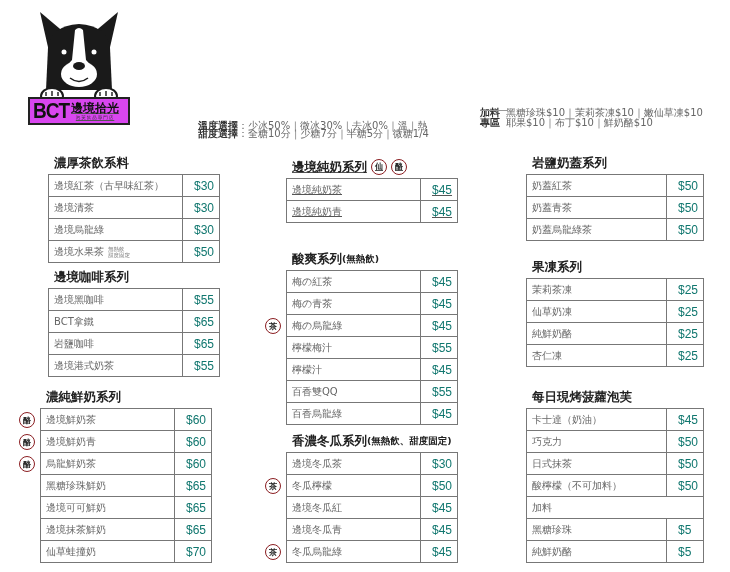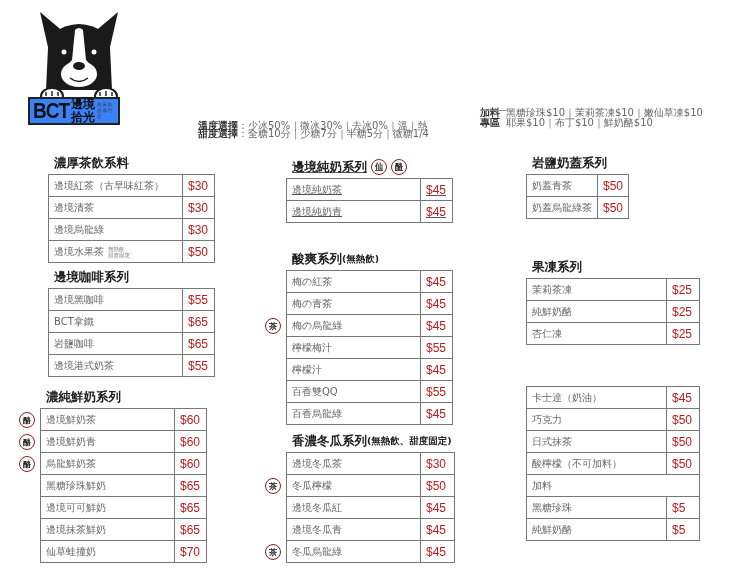--- a/index.html
+++ b/index.html
@@ -1,43 +1,43 @@
 <!DOCTYPE html>
 <html><head>
 <meta charset="utf-8">
 <style>
   * { box-sizing: border-box; margin: 0; padding: 0; }
   html, body { width: 730px; height: 572px; background: #ffffff; overflow: hidden; }
   body { position: relative; font-family: "DejaVu Sans", sans-serif; color: #555; }
 
   .logo { position: absolute; left: 28px; top: 8px; width: 102px; height: 116px; }
   .logo svg { position: absolute; left: 0; top: 0; }
-  .logo-box { position: absolute; left: 0; top: 89px; width: 92px; height: 28px; border: 2px solid #222; background: #3b82f6; display: flex; align-items: center; padding-left: 3px; }
+  .logo-box { position: absolute; left: 0; top: 89px; width: 102px; height: 28px; border: 2px solid #222; background: #d946ef; display: flex; align-items: center; padding-left: 3px; }
   .logo-bct { font-family: "Liberation Sans", sans-serif; font-weight: bold; font-size: 19px; color: #111; letter-spacing: -1px; transform: scaleY(1.2); margin-right: 2px; }
-  .logo-right { display: flex; flex-direction: row; align-items: center; }
+  .logo-right { display: flex; flex-direction: column; align-items: center; text-decoration: underline; }
   .logo-name { font-weight: bold; font-size: 12px; color: #111; line-height: 13px; letter-spacing: 0px; }
   .logo-sub { font-size: 4.5px; color: #333; line-height: 6px; letter-spacing: 1px; }
 
   .opts { position: absolute; left: 198px; font-size: 10px; color: #666; white-space: nowrap; }
   .opts .lbl { color: #333; font-weight: bold; }
   .opt-sweet { top: 97px; margin-top: 30px; }
   .opt-temp { top: 119px; }
 
   .addon { position: absolute; left: 480px; font-size: 10px; color: #666; white-space: nowrap; }
   .addon .lbl { color: #333; font-weight: bold; margin-right: 6px; }
   .addon-1 { top: 106px; }
   .addon-2 { top: 116px; }
   .addon-rule { position: absolute; left: 480px; top: 110px; width: 28px; height: 1px; background: #999; }
 
   .section { position: absolute; }
   .sec-title { font-size: 12.5px; font-weight: bold; color: #222; height: 22px; line-height: 18px; padding-left: 6px; white-space: nowrap; display: flex; align-items: center; }
   .sec-title .small { font-size: 9.5px; font-weight: bold; color: #222; }
   table { border-collapse: collapse; }
   td { border: 1px solid #777; height: 22px; font-size: 10px; color: #666; padding: 0 5px; white-space: nowrap; position: relative; }
-  td.price { font-family: "Liberation Sans", sans-serif; font-size: 12px; color: #b91c1c; padding-left: 5px; }
+  td.price { font-family: "Liberation Sans", sans-serif; font-size: 12px; color: #0f766e; padding-left: 11px; }
   td .note { font-size: 5.5px; line-height: 6px; display: inline-block; vertical-align: middle; margin-left: 4px; color: #777; }
 
   .stamp { position: absolute; width: 16px; height: 16px; border: 1.4px solid #8b1e22; border-radius: 50%; font-size: 8px; color: #222; font-weight: bold; display: flex; align-items: center; justify-content: center; background: #fff; }
   .stamp-row { left: -22px; top: 3px; }
   .title-stamp { position: static; display: inline-flex; margin-left: 4px; }
 </style>
 </head>
 <body>
 
 <div class="logo">
@@ -259,20 +259,24 @@
           <td class="price">$45</td>
         </tr>
   </tbody>
     </table>
 </div>
 
 <div class="section" style="left:526px; top:152px;">
   <div class="sec-title">岩鹽奶蓋系列</div>
   <table>
     <tbody>
+        <tr>
+          <td style="width:140px">奶蓋紅茶</td>
+          <td class="price" style="width:33px">$50</td>
+        </tr>
     <tr>
           <td>奶蓋青茶</td>
           <td class="price">$50</td>
         </tr>
     <tr>
           <td>奶蓋烏龍綠茶</td>
           <td class="price">$50</td>
         </tr>
   </tbody>
     </table>
@@ -280,32 +284,37 @@
 
 <div class="section" style="left:526px; top:256px;">
   <div class="sec-title">果凍系列</div>
   <table>
     <tbody>
         <tr>
           <td style="width:140px">茉莉茶凍</td>
           <td class="price" style="width:33px">$25</td>
         </tr>
     <tr>
+          <td>仙草奶凍</td>
+          <td class="price">$25</td>
+        </tr>
+    <tr>
           <td>純鮮奶酪</td>
           <td class="price">$25</td>
         </tr>
     <tr>
           <td>杏仁凍</td>
           <td class="price">$25</td>
         </tr>
   </tbody>
     </table>
 </div>
 
 <div class="section" style="left:526px; top:386px;">
+  <div class="sec-title">每日現烤菠蘿泡芙</div>
   <table>
     <tbody>
         <tr>
           <td style="width:140px">卡士達（奶油）</td>
           <td class="price" style="width:33px">$45</td>
         </tr>
     <tr>
           <td>巧克力</td>
           <td class="price">$50</td>
         </tr>

